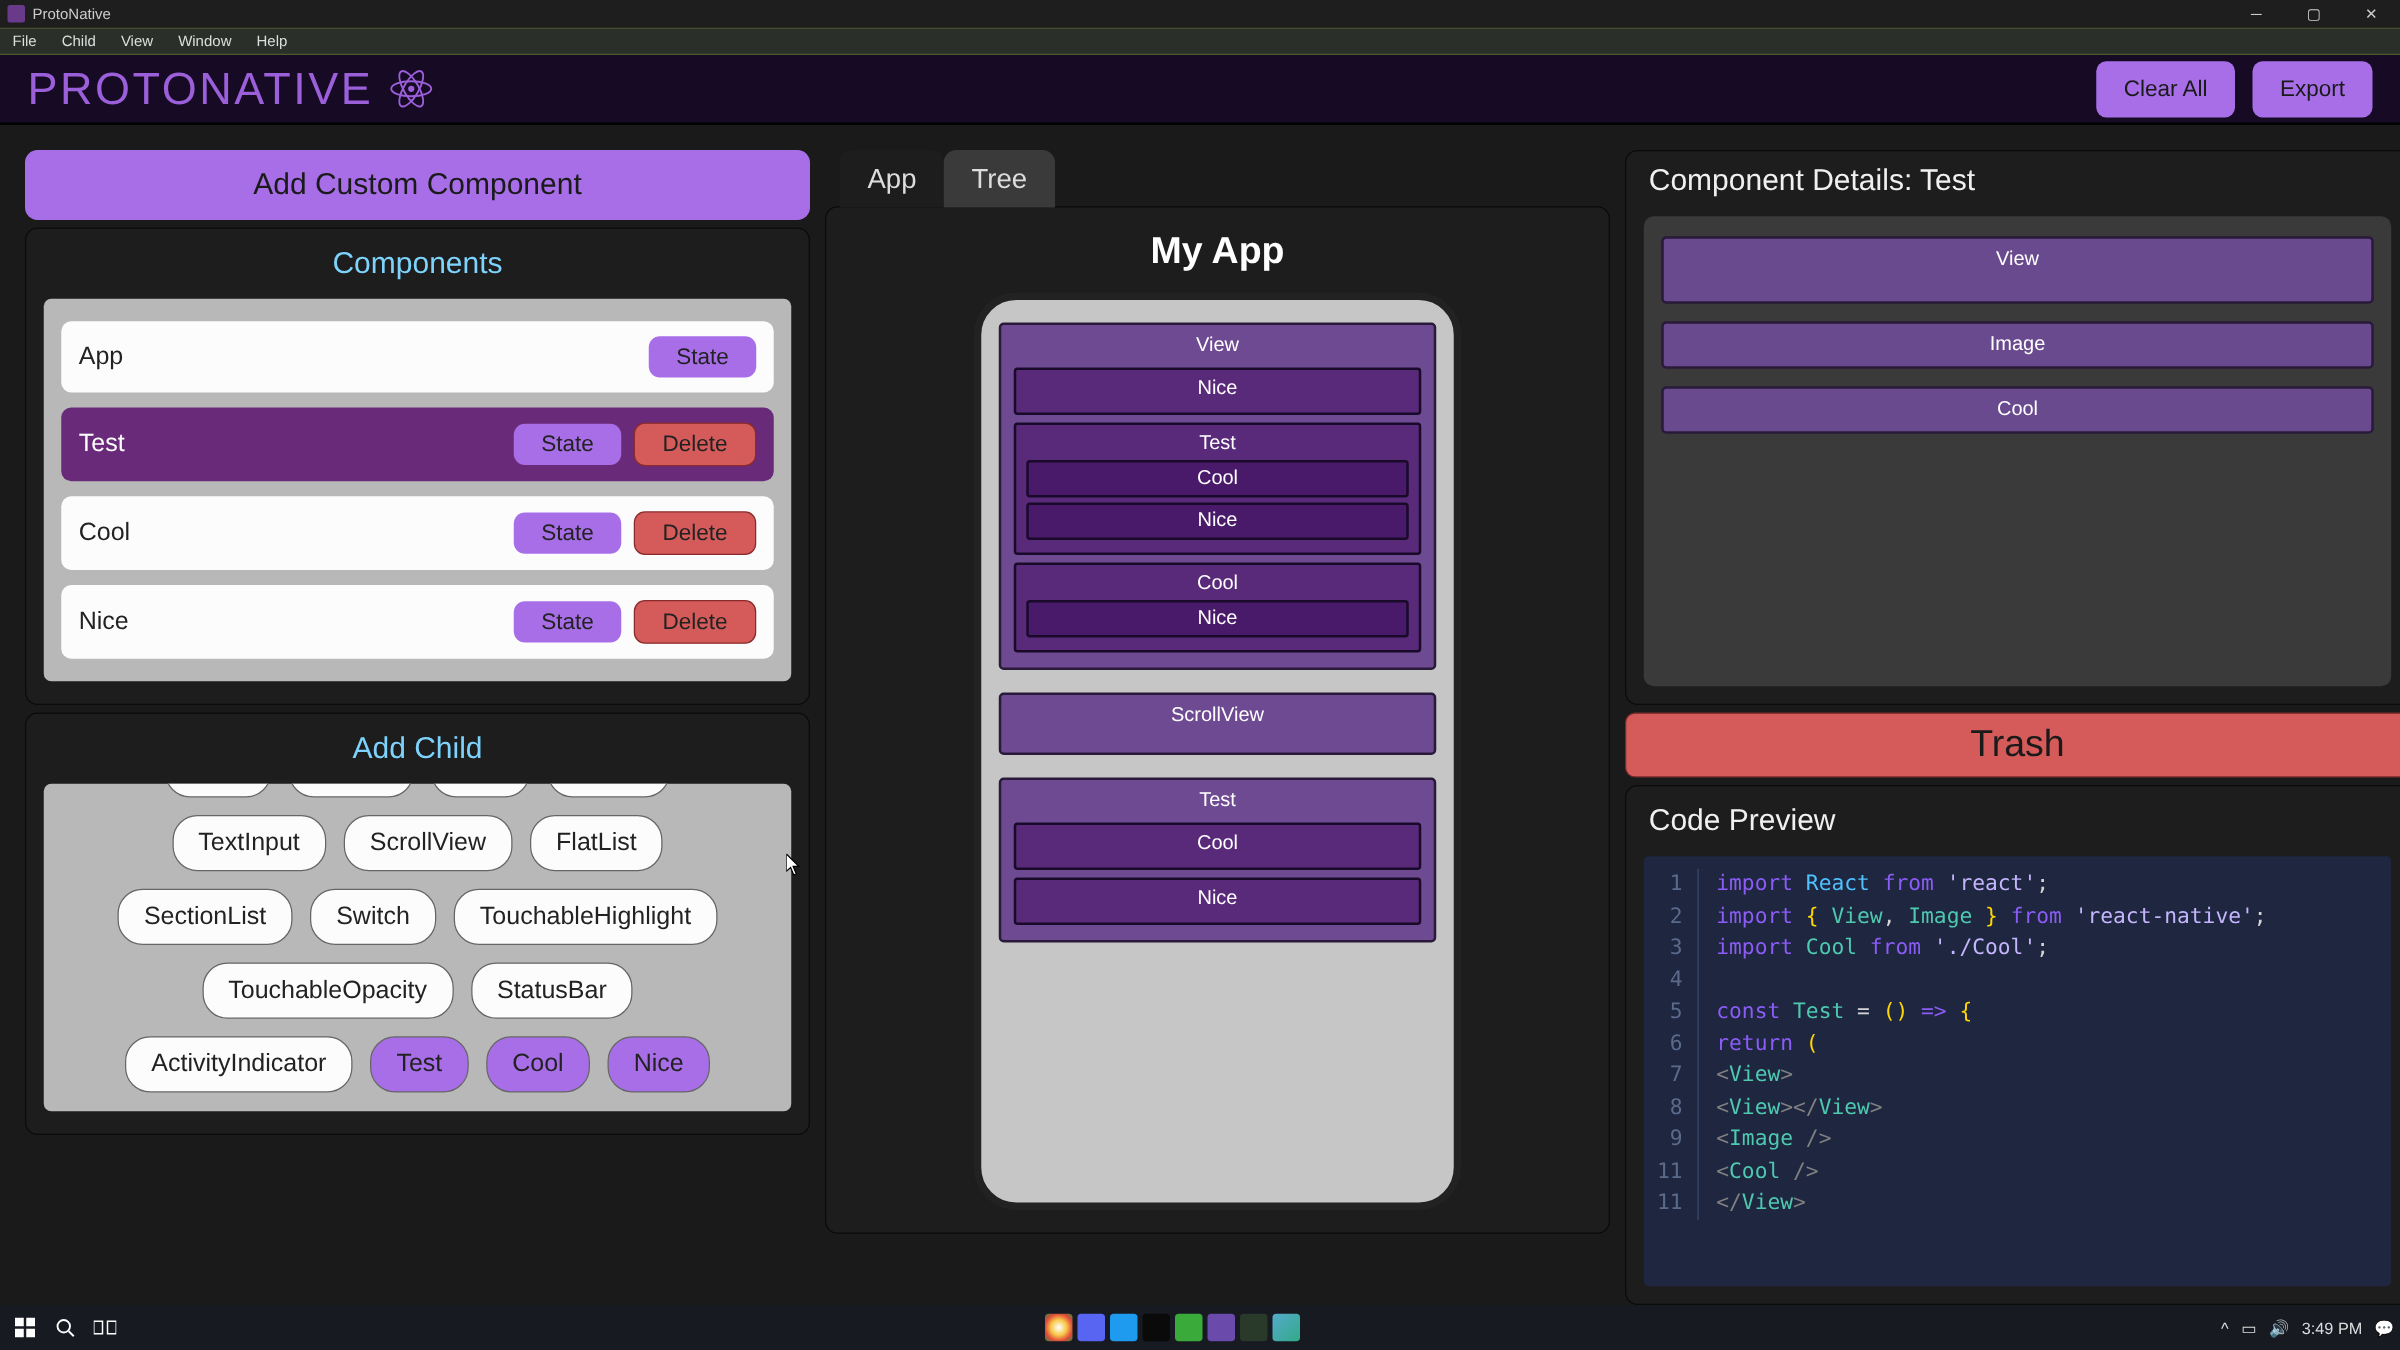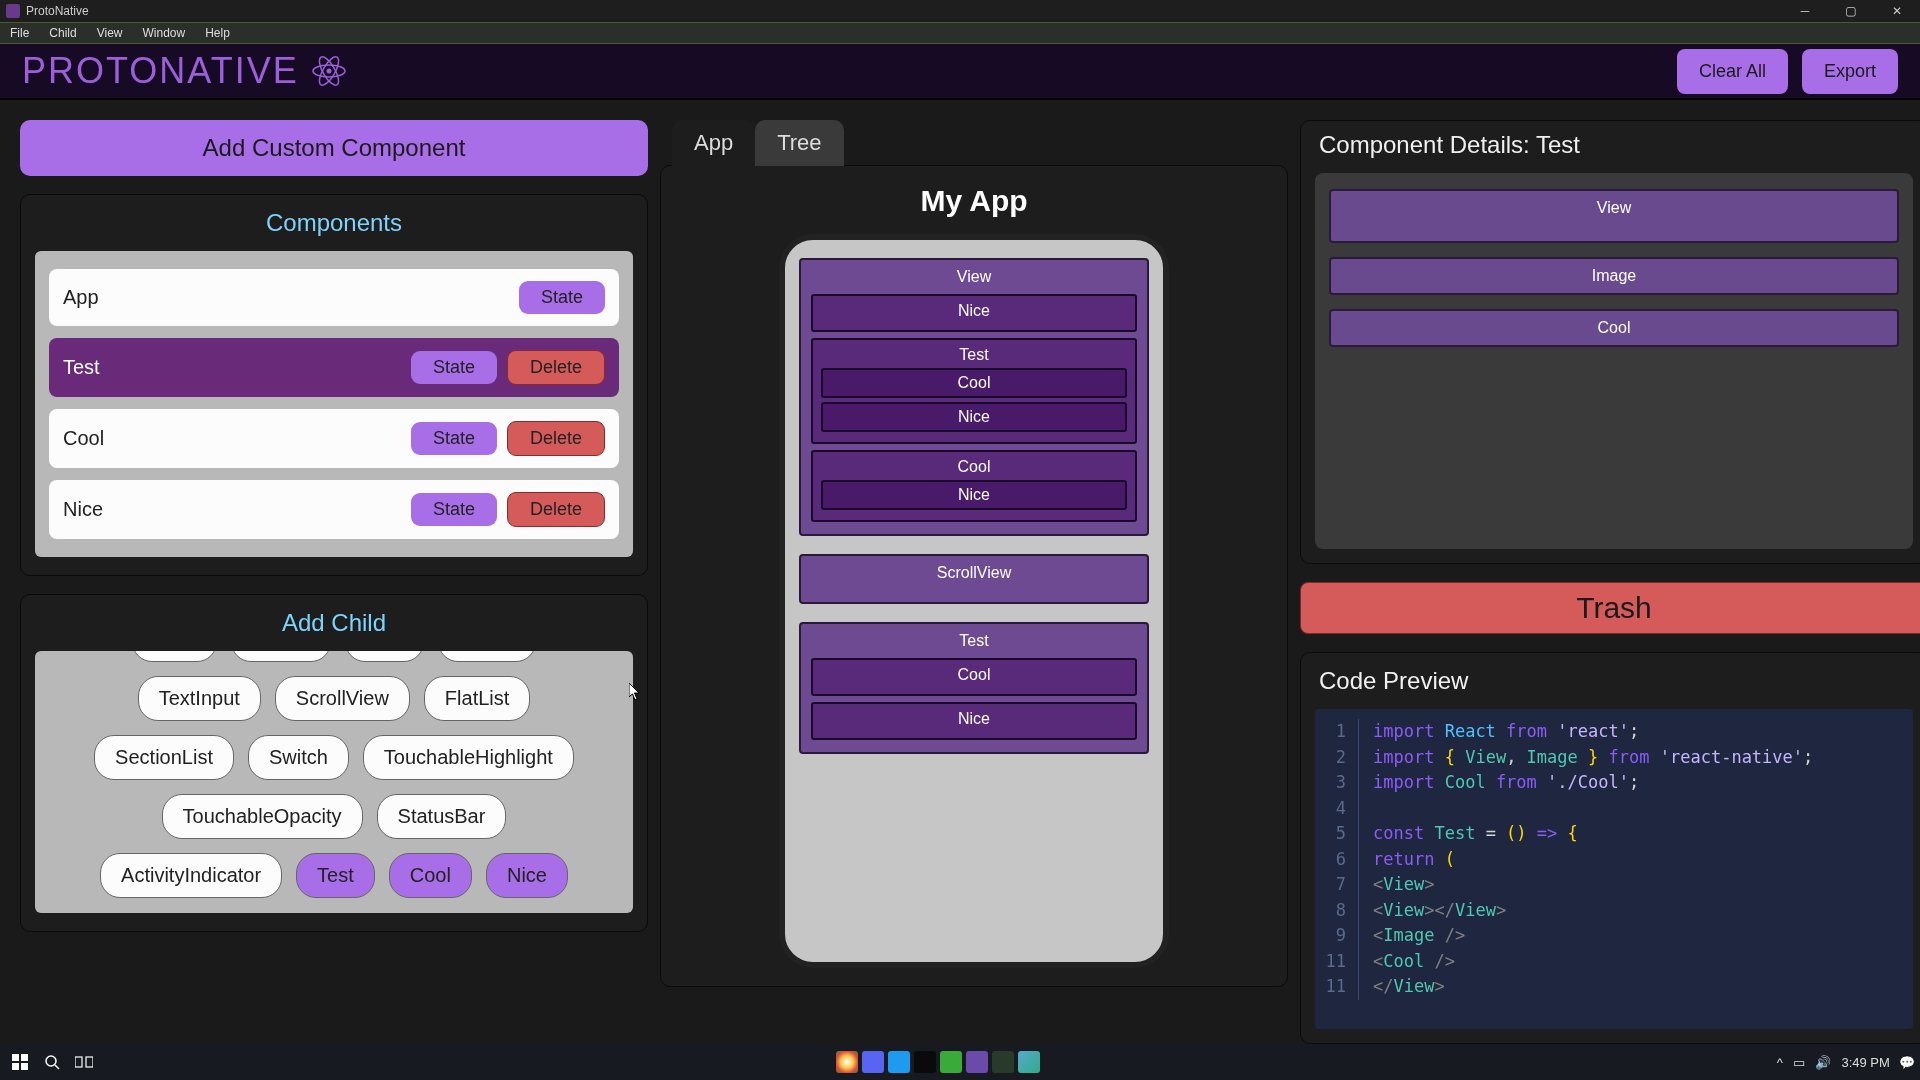--- a/index.html
+++ b/index.html
@@ -77,21 +77,21 @@
   margin-left: 14px;
   cursor: pointer;
 }
 .main-grid {
   display: grid;
   grid-template-columns: 640px 640px 640px;
   gap: 0;
   padding: 20px 14px 0 14px;
   height: calc(100% - 22px - 22px - 56px - 36px);
 }
-.col { display: flex; flex-direction: column; gap: 18px; padding: 0 6px; }
+.col { display: flex; flex-direction: column; gap: 6px; padding: 0 6px; }
 .panel {
   background: #1d1d1d;
   border: 1px solid #0a0a0a;
   border-radius: 10px;
   padding: 14px 14px 18px 14px;
 }
 .panel-title {
   text-align: center;
   font-size: 24px;
   font-weight: 400;

